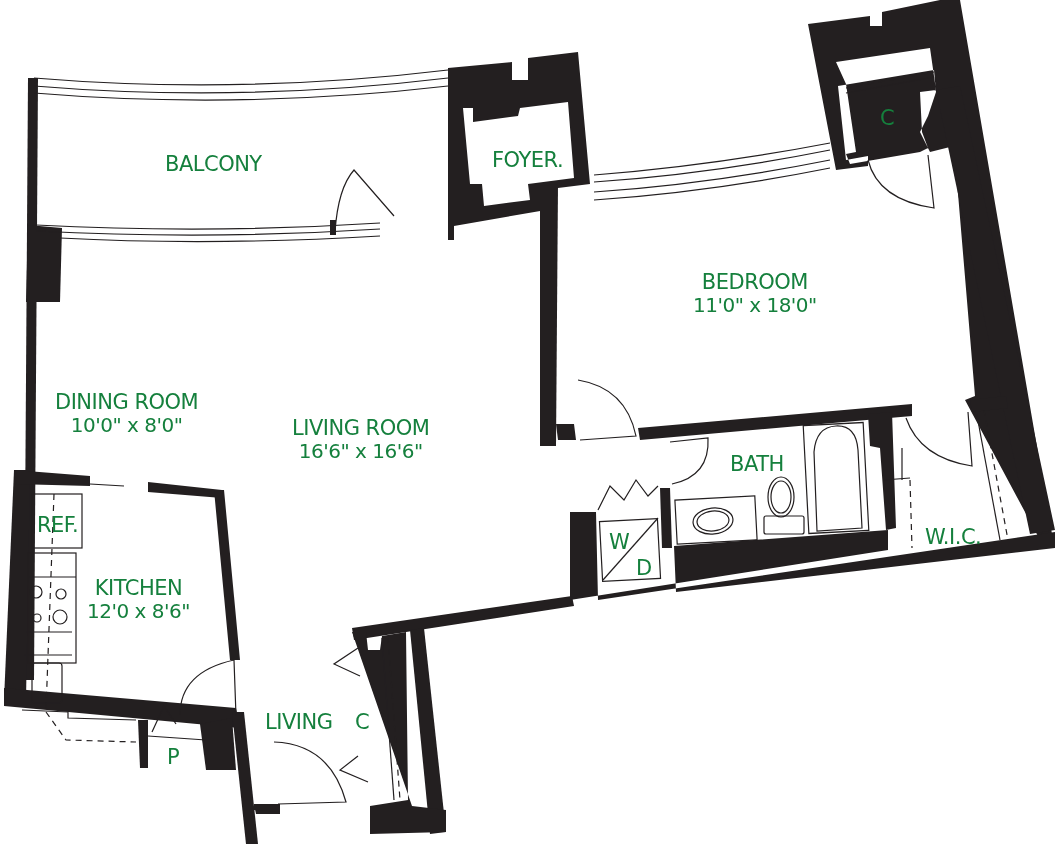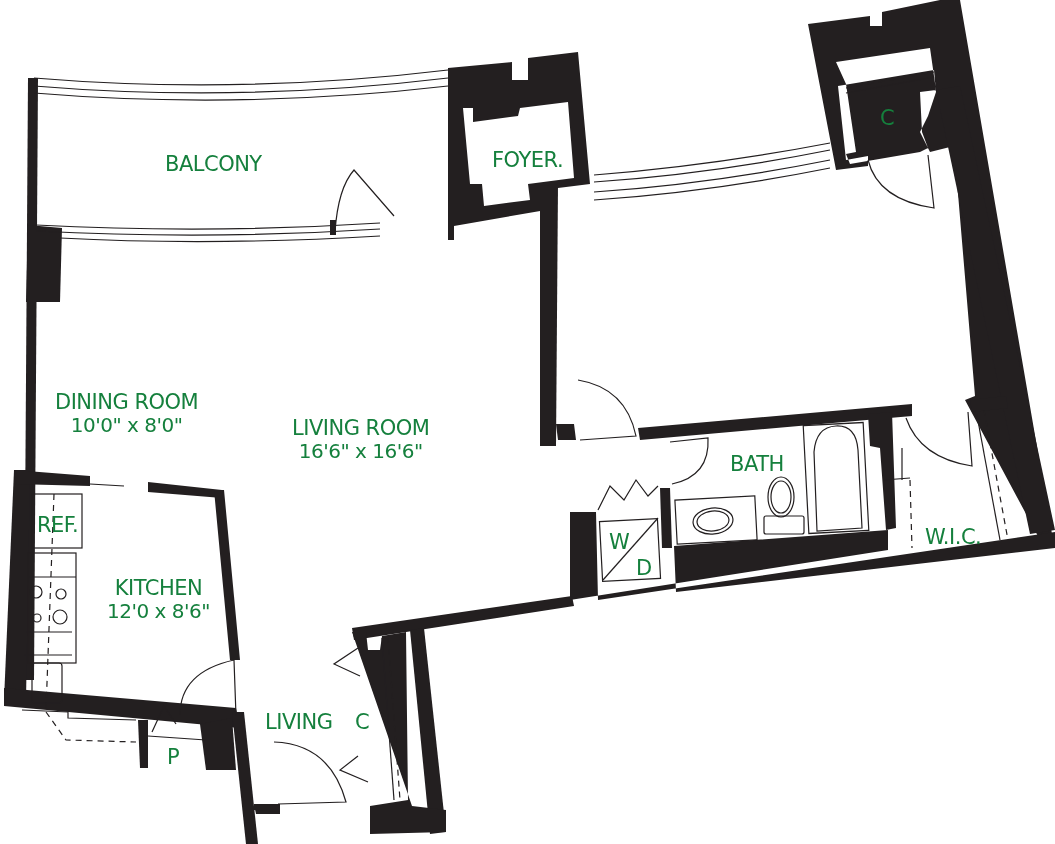--- a/index.html
+++ b/index.html
@@ -130,20 +130,24 @@
 
   <div class="lbl" style="left:165px; top:152px;">
     <span class="name">BALCONY</span>
   </div>
   <div class="lbl" style="left:492px; top:148px;">
     <span class="name small">FOYER.</span>
   </div>
   <div class="lbl" style="left:880px; top:106px;">
     <span class="name small">C</span>
   </div>
+  <div class="lbl" style="left:693px; top:270px;">
+    <span class="name">BEDROOM</span>
+    <span class="dim">11'0" x 18'0"</span>
+  </div>
   <div class="lbl" style="left:55px; top:346px;margin-top:44px;">
     <span class="name">DINING ROOM</span>
     <span class="dim">10'0" x 8'0"</span>
   </div>
   <div class="lbl" style="left:292px; top:416px;">
     <span class="name">LIVING ROOM</span>
     <span class="dim">16'6" x 16'6"</span>
   </div>
   <div class="lbl" style="left:730px; top:452px;text-align:right;">
     <span class="name small">BATH</span>
@@ -153,21 +157,21 @@
   </div>
   <div class="lbl" style="left:609px; top:530px;">
     <span class="name small">W</span>
   </div>
   <div class="lbl" style="left:636px; top:556px;">
     <span class="name small">D</span>
   </div>
   <div class="lbl" style="left:37px; top:513px;">
     <span class="name small">REF.</span>
   </div>
-  <div class="lbl" style="left:87px; top:576px;margin-left:20px;">
+  <div class="lbl" style="left:87px; top:576px;">
     <span class="name">KITCHEN</span>
     <span class="dim">12'0 x 8'6"</span>
   </div>
   <div class="lbl" style="left:167px; top:745px;">
     <span class="name small">P</span>
   </div>
   <div class="lbl" style="left:265px; top:710px;">
     <span class="name small">LIVING</span>
   </div>
   <div class="lbl" style="left:355px; top:710px;">

